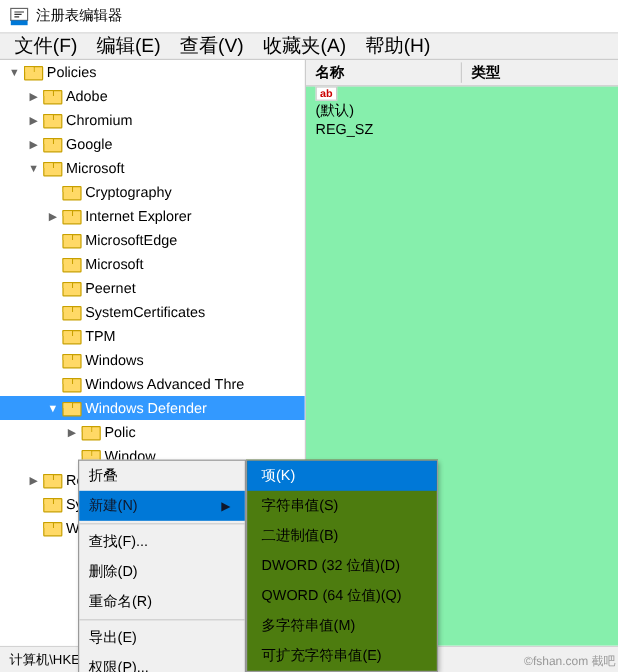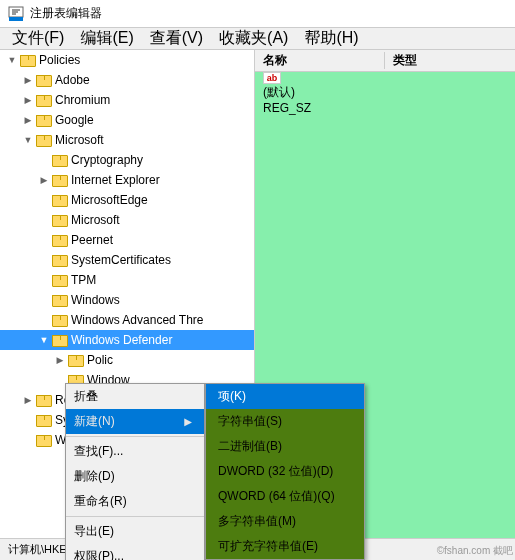--- a/index.html
+++ b/index.html
@@ -240,21 +240,21 @@
       font-size: 12px;
       color: #000;
       cursor: pointer;
       display: flex;
       align-items: center;
       justify-content: space-between;
       position: relative;
     }
     .context-menu-item.highlighted {
       background: #0078d7;
-      color: #e5e5e5;
+      color: #0f172a;
     }
     .context-menu-item .arrow {
       font-size: 10px;
     }
     .context-menu-separator {
       height: 1px;
       background: #ccc;
       margin: 2px 0;
     }
 

